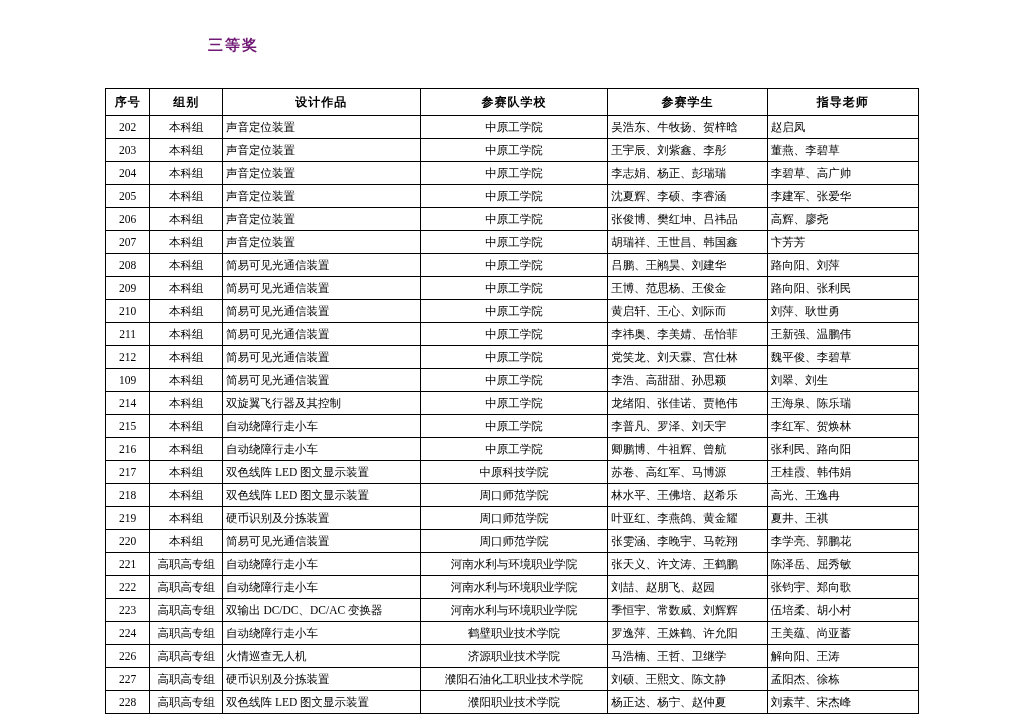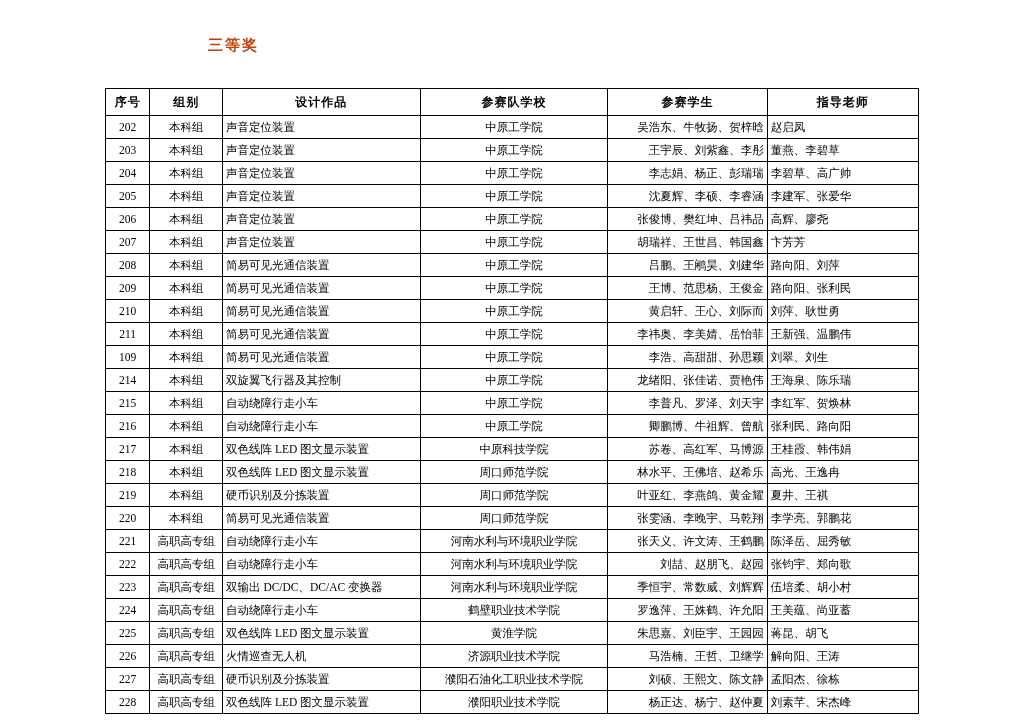--- a/index.html
+++ b/index.html
@@ -21,21 +21,21 @@
     width: 1024px;
     height: 724px;
     background: #fff;
   }
   .doc-title {
     position: absolute;
     left: 208px;
     top: 36px;
     font-size: 15px;
     font-weight: bold;
-    color: #c2410c;
+    color: #701a75;
     letter-spacing: 2px;
     font-family: "Liberation Sans", "DejaVu Sans", sans-serif;
   }
   .table-wrap {
     position: absolute;
     left: 105px;
     top: 88px;
     width: 814px;
   }
   table.award {
@@ -58,21 +58,21 @@
     text-align: center;
     font-weight: bold;
     font-size: 12px;
     height: 22px;
     letter-spacing: 1px;
   }
   td.c-no   { text-align: center; width: 44px; }
   td.c-grp  { text-align: center; width: 72px; }
   td.c-work { text-align: left;   width: 196px; padding-left: 5px; }
   td.c-school { text-align: center; width: 186px; padding-left: 5px; }
-  td.c-stu  { text-align: right;   width: 158px; padding-left: 5px; }
+  td.c-stu  { text-align: left;   width: 158px; padding-left: 5px; }
   td.c-tea  { text-align: left;   width: 150px; padding-left: 5px; }
   col.n  { width: 44px; }
   col.g  { width: 72px; }
   col.w  { width: 196px; }
   col.s  { width: 186px; }
   col.st { width: 158px; }
   col.t  { width: 150px; }
   .tall td { height: 26px; }
   .underline-row td {
     border-bottom: 1px solid #d06b6b;
@@ -179,20 +179,28 @@
             <td class="c-tea">刘萍、耿世勇</td>
           </tr>
           <tr class="tall">
             <td class="c-no">211</td>
             <td class="c-grp">本科组</td>
             <td class="c-work">简易可见光通信装置</td>
             <td class="c-school">中原工学院</td>
             <td class="c-stu">李祎奥、李美婧、岳怡菲</td>
             <td class="c-tea">王新强、温鹏伟</td>
           </tr>
+          <tr class="tall">
+            <td class="c-no">212</td>
+            <td class="c-grp">本科组</td>
+            <td class="c-work">简易可见光通信装置</td>
+            <td class="c-school">中原工学院</td>
+            <td class="c-stu">党笑龙、刘天霖、宫仕林</td>
+            <td class="c-tea">魏平俊、李碧草</td>
+          </tr>
           <tr>
             <td class="c-no">109</td>
             <td class="c-grp">本科组</td>
             <td class="c-work">简易可见光通信装置</td>
             <td class="c-school">中原工学院</td>
             <td class="c-stu">李浩、高甜甜、孙思颖</td>
             <td class="c-tea">刘翠、刘生</td>
           </tr>
           <tr>
             <td class="c-no">214</td>
@@ -276,28 +284,20 @@
           </tr>
           <tr class="tall underline-row">
             <td class="c-no">224</td>
             <td class="c-grp">高职高专组</td>
             <td class="c-work">自动绕障行走小车</td>
             <td class="c-school">鹤壁职业技术学院</td>
             <td class="c-stu">罗逸萍、王姝鹤、许允阳</td>
             <td class="c-tea">王美蕴、尚亚蓄</td>
           </tr>
           <tr>
-            <td class="c-no">225</td>
-            <td class="c-grp">高职高专组</td>
-            <td class="c-work">双色线阵 LED 图文显示装置</td>
-            <td class="c-school">黄淮学院</td>
-            <td class="c-stu">朱思嘉、刘臣宇、王园园</td>
-            <td class="c-tea">蒋昆、胡飞</td>
-          </tr>
-          <tr>
             <td class="c-no">226</td>
             <td class="c-grp">高职高专组</td>
             <td class="c-work">火情巡查无人机</td>
             <td class="c-school">济源职业技术学院</td>
             <td class="c-stu">马浩楠、王哲、卫继学</td>
             <td class="c-tea">解向阳、王涛</td>
           </tr>
           <tr>
             <td class="c-no">227</td>
             <td class="c-grp">高职高专组</td>

